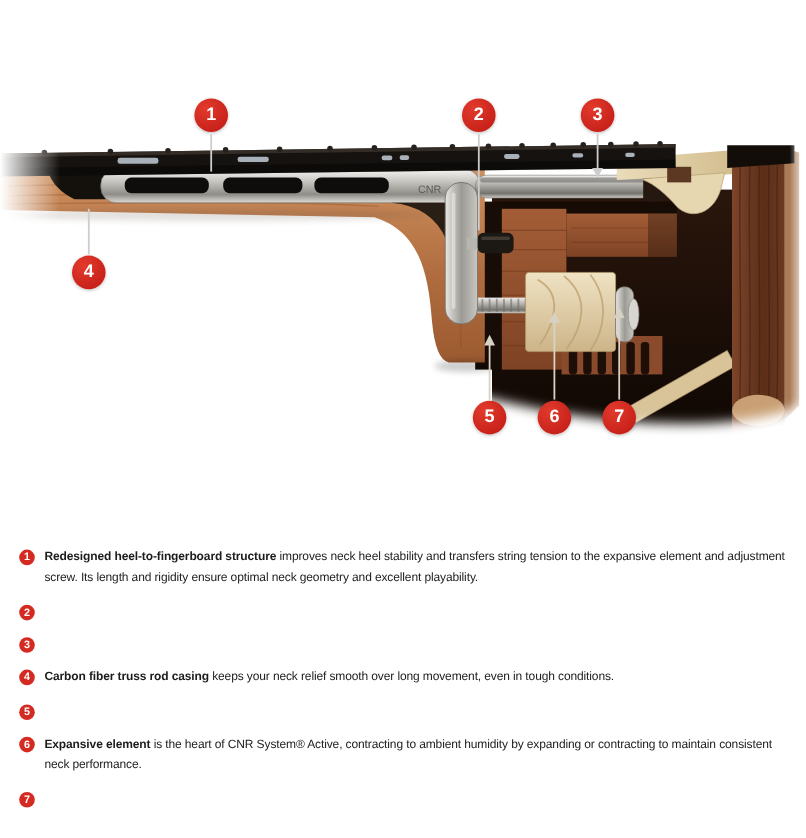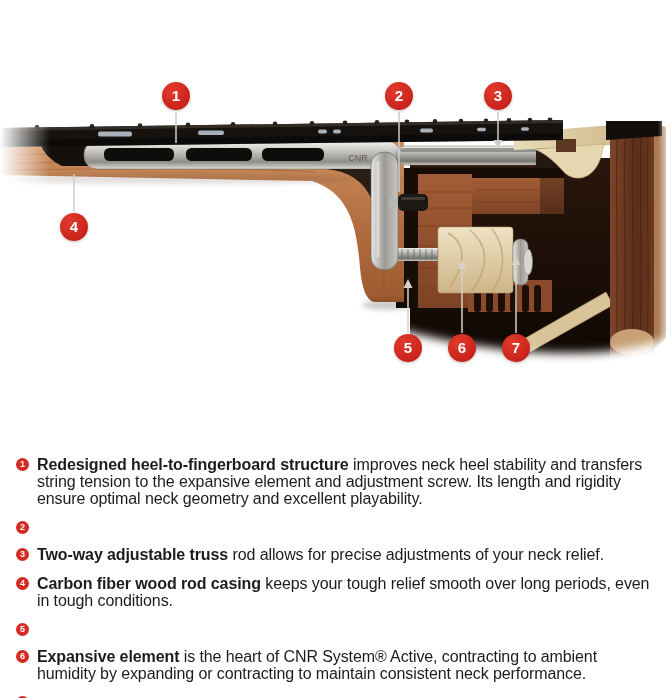--- a/index.html
+++ b/index.html
@@ -8,21 +8,21 @@
   .diagram{position:relative;width:672px;height:430px;}
   .diagram svg{position:absolute;left:0;top:0;}
   .callout{position:absolute;width:28px;height:28px;border-radius:50%;
     background:radial-gradient(circle at 35% 30%, #e23a2c 0%, #c7211a 75%);
     box-shadow:0 1px 3px rgba(0,0,0,.25);
     color:#fff;font-weight:bold;font-size:15px;line-height:28px;text-align:center;}
   .legend{margin:26px 14px 0 16px;}
   .legend-item{display:flex;align-items:flex-start;gap:8px;margin-bottom:12px;}
   .bullet{flex:0 0 auto;width:13px;height:13px;border-radius:50%;background:#d42a22;
     color:#fff;font-size:9px;font-weight:bold;line-height:13px;text-align:center;margin-top:2px;}
-  .legend-text{margin:0;font-size:16px;line-height:17px;max-width:628px;letter-spacing:-0.1px;}
+  .legend-text{margin:0;font-size:10px;line-height:17px;max-width:628px;letter-spacing:-0.1px;}
   .legend-text b{font-weight:bold;}
   .legend-text .desc{white-space:pre-line;}
 </style>
 </head>
 <body>
 
 <div class="stage">
 
   <div class="diagram">
     <svg width="672" height="430" viewBox="0 0 672 430">
@@ -261,25 +261,24 @@
   <div class="legend">
     <div class="legend-item">
       <span class="bullet">1</span>
       <p class="legend-text"><b>Redesigned heel-to-fingerboard structure</b><span class="desc"> improves neck heel stability and transfers string tension to the expansive element and adjustment screw. Its length and rigidity ensure optimal neck geometry and excellent playability.</span></p>
     </div>
     <div class="legend-item">
       <span class="bullet">2</span>
     </div>
     <div class="legend-item">
       <span class="bullet">3</span>
-      <p class="legend-text"><b>Two-way adjustable truss</b><span class="desc"> rod allows for precise adjustments of your neck relief.</span></p>
     </div>
     <div class="legend-item">
       <span class="bullet">4</span>
-      <p class="legend-text"><b>Carbon fiber wood rod casing</b><span class="desc"> keeps your tough relief smooth over long periods, even in tough conditions.</span></p>
+      <p class="legend-text"><b>Carbon fiber truss rod casing</b><span class="desc"> keeps your neck relief smooth over long movement, even in tough conditions.</span></p>
     </div>
     <div class="legend-item">
       <span class="bullet">5</span>
     </div>
     <div class="legend-item">
       <span class="bullet">6</span>
       <p class="legend-text"><b>Expansive element</b><span class="desc"> is the heart of CNR System® Active, contracting to ambient humidity by expanding or contracting to maintain consistent neck performance.</span></p>
     </div>
     <div class="legend-item">
       <span class="bullet">7</span>

